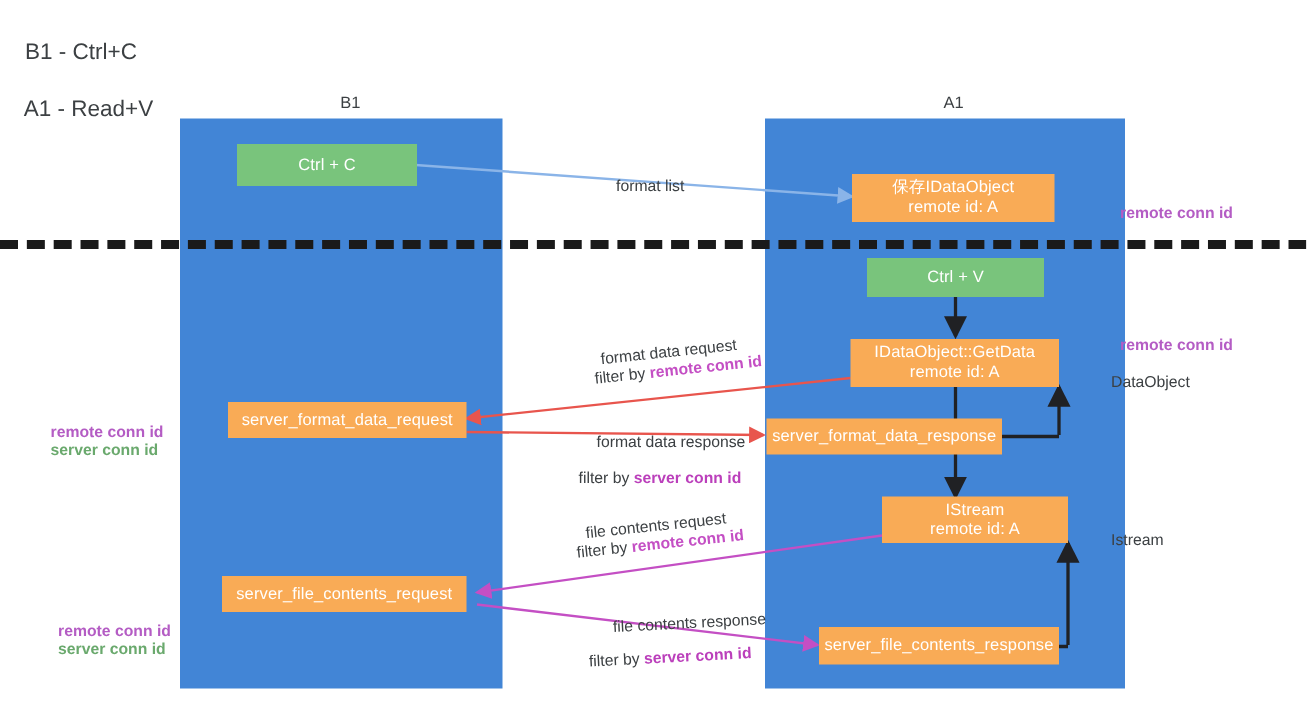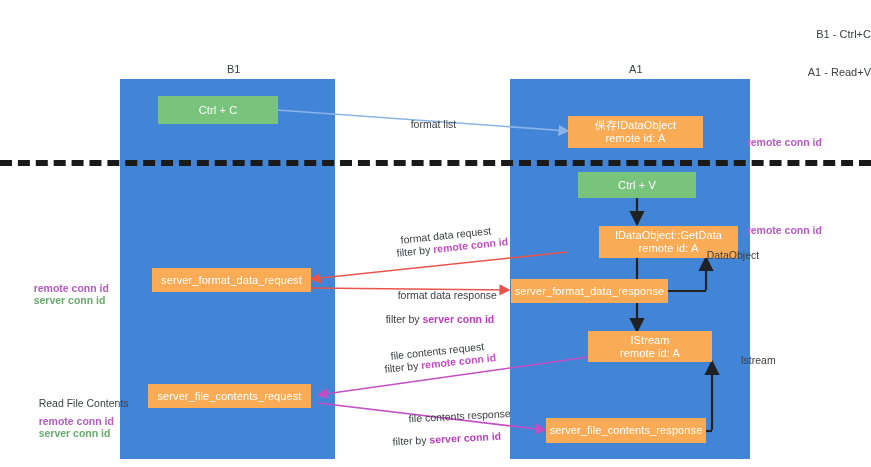--- a/index.html
+++ b/index.html
@@ -16,22 +16,22 @@
     height: 467px;
     background: #ffffff;
     overflow: hidden;
   }
 
   
   .title {
     position: absolute;
     left: 0; right: 0;
     top: 6px;
-    text-align: right;
-    font-size: 11px;
+    text-align: left;
+    font-size: 15px;
     color: #3c4043;
     line-height: 19px;
     white-space: pre;
   }
 
   
   .col-head {
     position: absolute;
     text-align: center;
     font-size: 11px;
@@ -171,21 +171,21 @@
 
   <div class="node orange" style="left:568px; top:116px; width:135px; height:32px;">
     <span>保存IDataObject</span>
     <span>remote id: A</span>
   </div>
 
   <div class="node green" style="left:578px; top:172px; width:118px; height:26px;">
     <span>Ctrl + V</span>
   </div>
 
-  <div class="node orange" style="left:567px; top:226px; width:139px; height:32px;margin-left:32px;">
+  <div class="node orange" style="left:567px; top:226px; width:139px; height:32px;">
     <span>IDataObject::GetData</span>
     <span>remote id: A</span>
   </div>
 
   <div class="node orange" style="left:511px; top:279px; width:157px; height:24px;">
     <span>server_format_data_response</span>
   </div>
 
   <div class="node orange" style="left:152px; top:268px; width:159px; height:24px;">
     <span>server_format_data_request</span>
@@ -237,39 +237,36 @@
   </div>
 
   <div class="lbl pink" style="left:735px; top:123px;">
     <span>remote conn id</span>
   </div>
 
   <div class="lbl pink" style="left:735px; top:211px;">
     <span>remote conn id</span>
   </div>
 
-  <div class="lbl plain" style="left:695px; top:236px;">
+  <div class="lbl plain" style="left:729px; top:236px;">
     <span>DataObject</span>
   </div>
 
   <div class="lbl plain" style="left:729px; top:341px;">
     <span>Istream</span>
   </div>
 
 
   <div class="lbl pink" style="left:22px; top:269px;">
     <span>remote conn id</span>
   </div>
   <div class="lbl green" style="left:22px; top:281px;">
     <span>server conn id</span>
   </div>
 
-  <div class="lbl plain" style="left:27px; top:384px;">
-    <span>Read File Contents</span>
-  </div>
   <div class="lbl pink" style="left:27px; top:402px;">
     <span>remote conn id</span>
   </div>
   <div class="lbl green" style="left:27px; top:414px;">
     <span>server conn id</span>
   </div>
 
 </div>
 
 </body></html>

